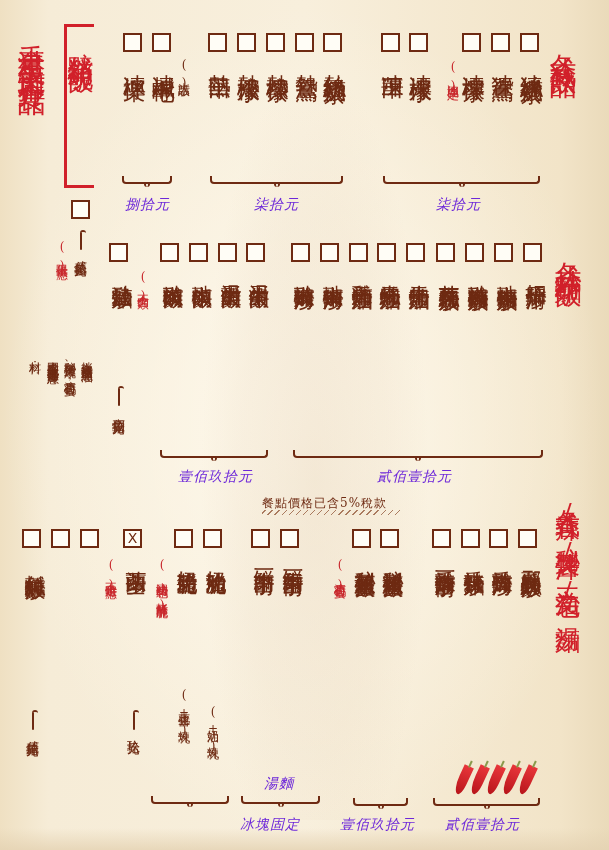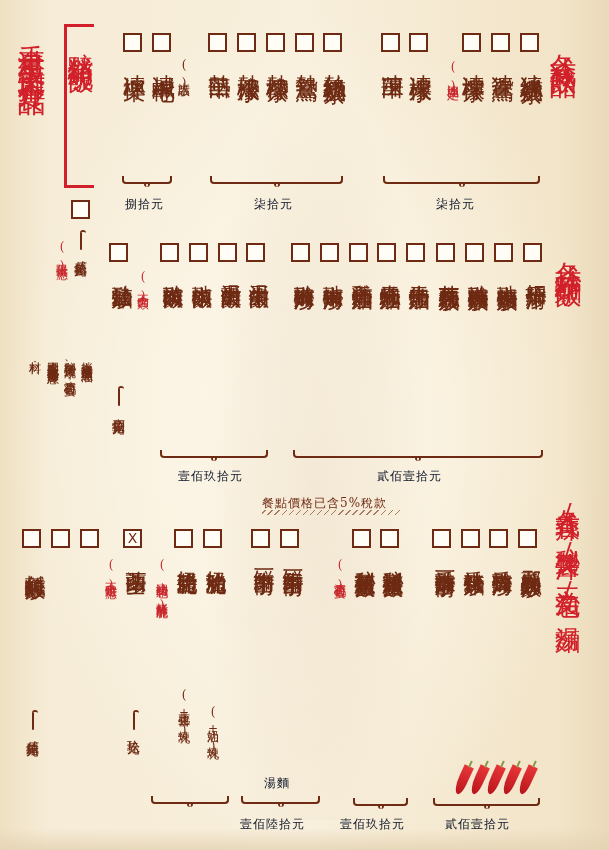--- a/index.html
+++ b/index.html
@@ -23,21 +23,21 @@
     color:#c8262b;font-size:12px;letter-spacing:1px;white-space:nowrap;line-height:14px;}
   .note.brown{color:#6e2a12;}
   .desc{position:absolute;writing-mode:vertical-rl;text-orientation:upright;
     color:#6e2a12;font-size:12px;letter-spacing:1px;white-space:nowrap;line-height:15px;}
   .box{position:absolute;width:19px;height:19px;border:2px solid #6e2a12;background:#fffdf6;box-sizing:border-box;
     font-family:"DejaVu Sans","Liberation Sans",sans-serif;font-size:14px;line-height:15px;text-align:center;color:#6e2a12;}
   .brace{position:absolute;height:8px;border-bottom:2px solid #6e2a12;border-left:2px solid #6e2a12;border-right:2px solid #6e2a12;
     border-radius:0 0 4px 4px;box-sizing:border-box;}
   .brace::after{content:"";position:absolute;left:50%;bottom:-5px;width:6px;height:5px;margin-left:-3px;
     border-left:2px solid #6e2a12;border-right:2px solid #6e2a12;border-radius:0 0 3px 3px;box-sizing:border-box;border-bottom:0;}
-  .price{position:absolute;color:#0f172a;font-size:12px;letter-spacing:1px;white-space:nowrap;}
+  .price{position:absolute;color:#6d28d9;font-size:14px;letter-spacing:1px;white-space:nowrap;font-style:italic;}
   .price-v{position:absolute;writing-mode:vertical-rl;text-orientation:upright;color:#6e2a12;font-size:13px;letter-spacing:1px;white-space:nowrap;line-height:15px;}
   .vbar{position:absolute;width:2px;height:18px;background:#6e2a12;border-radius:1px;}
   .vbar::before{content:"";position:absolute;top:-2px;left:0;width:6px;height:3px;border-top:2px solid #6e2a12;border-radius:3px 3px 0 0;box-sizing:border-box;}
   .tax{position:absolute;left:262px;top:495px;color:#6e2a12;font-size:12px;letter-spacing:1px;white-space:nowrap;}
   .wavy{position:absolute;left:262px;top:510px;width:140px;height:5px;
     background:repeating-linear-gradient(135deg,transparent 0 2px,#8a4a2a 2px 3px,transparent 3px 5px);opacity:.7;}
   .feature-frame{position:absolute;left:64px;top:24px;width:30px;height:164px;
     border-top:3px solid #d1202a;border-bottom:3px solid #d1202a;border-left:3px solid #d1202a;box-sizing:border-box;}
   .chili{position:absolute;width:10px;height:30px;border-radius:0 0 40% 60%;
     background:linear-gradient(180deg,#e8363a,#b8151b);transform:rotate(25deg);}
@@ -168,21 +168,21 @@
 <div class="note" style="left:333px;top:558px;">(流心荷包蛋)</div>
 <div class="brace" style="left:353px;top:798px;width:55px;"></div>
 <div class="price" style="left:340px;top:816px;">壹佰玖拾元</div>
 
 <div class="box" style="left:280px;top:529px;"></div>
 <div class="box" style="left:251px;top:529px;"></div>
 <div class="col sm" style="left:279px;top:554px;">鮮牛肉蛋出前一丁</div>
 <div class="col sm" style="left:250px;top:554px;">鮮牛肉出前一丁</div>
 <div class="price" style="left:264px;top:775px;">湯麵</div>
 <div class="brace" style="left:241px;top:796px;width:79px;"></div>
-<div class="price" style="left:240px;top:816px;">壹佰陸拾元</div>
+<div class="price" style="left:240px;top:816px;">冰塊固定</div>
 
 <div class="box" style="left:203px;top:529px;"></div>
 <div class="box" style="left:174px;top:529px;"></div>
 <div class="col sm" style="left:202px;top:554px;">奶油豬脆脆</div>
 <div class="col sm" style="left:173px;top:554px;">奶醬豬脆脆</div>
 <div class="note brown" style="left:206px;top:705px;">(奶油+煉乳)</div>
 <div class="note brown" style="left:177px;top:688px;">(花生醬+煉乳)</div>
 <div class="note" style="left:155px;top:558px;">(小法國麵包 烤酥酥脆脆)</div>
 <div class="brace" style="left:151px;top:796px;width:78px;"></div>
 <div class="price" style="left:166px;top:860px;">陸拾元</div>

